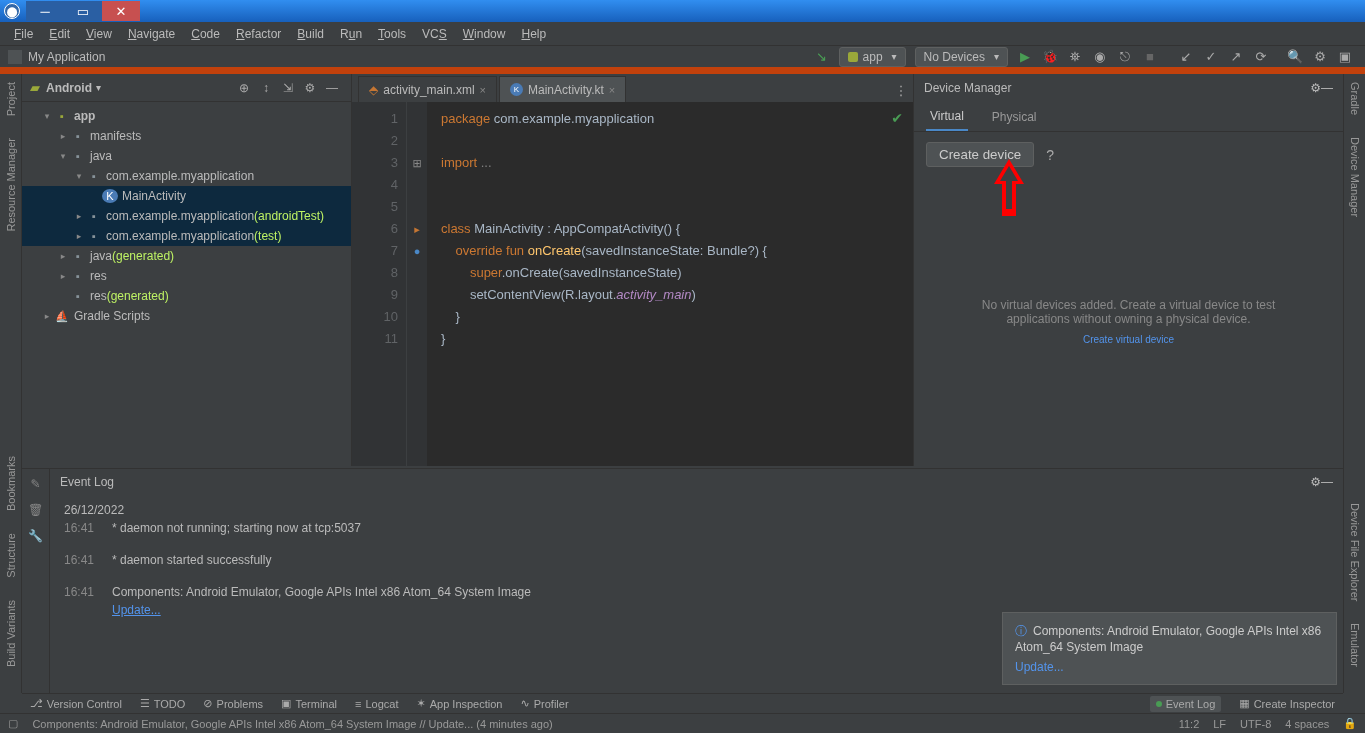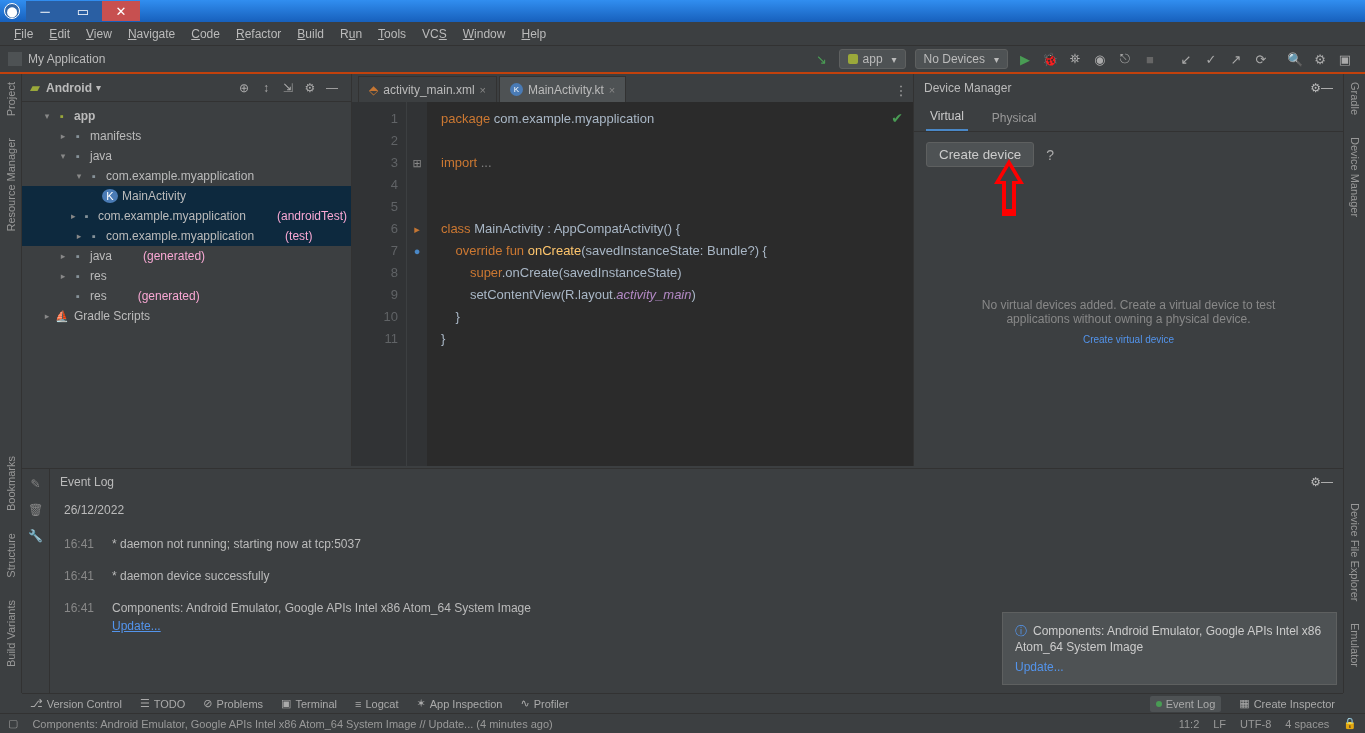--- a/index.html
+++ b/index.html
@@ -7,21 +7,21 @@
 .title-bar { height:22px; background:linear-gradient(#318ef0,#1760bc); display:flex; align-items:center; color:#fff; padding:0 4px; }
 .title-bar .icon { width:16px; height:16px; background:#3267a8; border-radius:50%; display:flex; align-items:center; justify-content:center; margin-right:6px; font-size:10px; border:1px solid #fff; }
 .title-bar .title { flex:1; font-size:12px; }
 .win-btns { display:flex; }
 .win-btn { width:38px; height:20px; display:flex; align-items:center; justify-content:center; font-size:13px; color:#fff; }
 .win-btn.close { background:#c75050; }
 .win-btn.min,.win-btn.max { background:#2a5fa3; }
 .menu-bar { height:24px; background:#3c3f41; display:flex; align-items:center; padding:0 6px; border-bottom:1px solid #323232; }
 .menu-bar span { padding:0 8px; cursor:pointer; }
 .menu-bar span u { text-decoration:underline; }
-.toolbar { height:28px; background:#3c3f41; display:flex; align-items:center; padding:0 8px; border-bottom:2px solid #c2410c; }
+.toolbar { height:28px; background:#3c3f41; display:flex; align-items:center; padding:0 8px; border-bottom:7px solid #c2410c; }
 .toolbar .proj-icon { width:14px; height:14px; background:#4e5254; margin-right:6px; }
 .toolbar .proj-name { flex:1; }
 .toolbar .tool-group { display:flex; align-items:center; gap:1px; }
 .tool-btn { width:24px; height:24px; display:flex; align-items:center; justify-content:center; cursor:pointer; font-size:13px; color:#aaa; }
 .run-config { display:flex; align-items:center; background:#4e5254; border:1px solid #5e6060; border-radius:3px; padding:2px 8px; margin:0 4px; gap:5px; font-size:12px; }
 .run-config.app::before { content:""; width:10px; height:10px; background:#9aa83a; border-radius:2px; display:inline-block; }
 .tri-down::after { content:"▾"; margin-left:4px; font-size:10px; }
 .play { color:#499c54; }
 .main-area { display:flex; height:calc(100% - 22px - 24px - 28px - 20px - 20px); }
 .vtab { writing-mode:vertical-rl; transform:rotate(180deg); font-size:11px; color:#999; cursor:pointer; padding:4px 2px; display:flex; align-items:center; gap:4px; }
@@ -33,21 +33,21 @@
 .panel-header .hbtn { width:22px; text-align:center; cursor:pointer; color:#aaa; }
 .tree { flex:1; overflow:auto; padding:4px 0; }
 .tree-row { display:flex; align-items:center; padding:2px 4px; height:20px; cursor:pointer; white-space:nowrap; }
 .tree-row.sel { background:#0d293e; }
 .tree-row .indent { display:inline-block; }
 .tree-row .arrow { width:14px; text-align:center; font-size:9px; color:#888; }
 .tree-row .ficon { width:16px; height:14px; margin-right:4px; display:inline-flex; align-items:center; justify-content:center; font-size:11px; }
 .folder { color:#87939a; }
 .folder.app { color:#9aa83a; font-weight:bold; }
 .kt { background:#4a7bb5; color:#fff; border-radius:50%; width:14px; height:14px; font-size:8px; }
-.dim { color:#f9a8d4;margin-left:31px; }
+.dim { color:#bef264; }
 .editor-area { flex:1; display:flex; flex-direction:column; background:#2b2b2b; min-width:0; }
 .tabs { height:28px; display:flex; align-items:flex-end; background:#3c3f41; padding-left:6px; }
 .tab { height:26px; display:flex; align-items:center; padding:0 10px; background:#3c3f41; border:1px solid #323232; border-bottom:none; margin-right:2px; gap:5px; font-size:12px; cursor:pointer; }
 .tab.active { background:#4e5254; }
 .tab .close-x { font-size:11px; color:#888; }
 .tab .ficon.xml { color:#c57633; }
 .tab .ficon.kt2 { background:#4a7bb5; color:#fff; border-radius:50%; width:13px; height:13px; font-size:8px; display:flex; align-items:center; justify-content:center; }
 .editor { flex:1; display:flex; position:relative; min-height:0; }
 .gutter { width:55px; background:#313335; text-align:right; padding:6px 8px 0 0; color:#606366; font-family:Consolas,monospace; font-size:13px; line-height:22px; border-right:1px solid #3c3f41; }
 .gutter .gl { position:relative; }
@@ -56,21 +56,21 @@
 .kw { color:#cc7832; }
 .fn { color:#ffc66d; }
 .cmt { color:#808080; }
 .pkg { color:#a9b7c6; }
 .italic { font-style:italic; color:#b389c5; }
 .code .l1 { display:block; height:22px; }
 .check { position:absolute; right:10px; top:8px; color:#499c54; font-size:14px; }
 .device-panel { width:430px; background:#3c3f41; border-left:1px solid #323232; display:flex; flex-direction:column; }
 .dp-header { height:28px; display:flex; align-items:center; padding:0 10px; }
 .dp-header .spacer { flex:1; }
-.dp-tabs { height:30px; display:flex; align-items:flex-end; border-bottom:1px solid #323232; padding:0 12px; gap:20px; }
+.dp-tabs { height:30px; display:flex; align-items:center; border-bottom:1px solid #323232; padding:0 12px; gap:20px; }
 .dp-tab { padding:6px 4px; cursor:pointer; color:#999; }
 .dp-tab.active { color:#ccc; border-bottom:2px solid #4a88c7; }
 .dp-toolbar { padding:10px 12px; display:flex; align-items:center; gap:12px; }
 .btn { background:#4e5254; border:1px solid #5e6060; border-radius:3px; padding:4px 12px; cursor:pointer; color:#ccc; }
 .dp-cols { height:26px; display:flex; align-items:center; padding:0 12px; background:#45494a; border-top:1px solid #323232; border-bottom:1px solid #323232; }
 .dp-col { color:#aaa; font-size:12px; }
 .dp-col.device { flex:1; }
 .dp-col.api { width:60px; }
 .dp-col.size { width:80px; }
 .dp-col.actions { width:55px; }
@@ -346,29 +346,29 @@
     <span>🔧</span>
   </div>
   <div class="bottom-content">
     <div class="el-header">
       <span>Event Log</span>
       <span class="spacer"></span>
       <span class="hbtn">⚙</span>
       <span class="hbtn">—</span>
     </div>
     <div class="el-body">
-      <div style="margin-bottom:20px">26/12/2022</div>
+      <div style="margin-bottom:4px">26/12/2022</div>
       <div class="row">
           <span class="time">16:41</span>
           <span>* daemon not running; starting now at tcp:5037</span>
         </div>
       <div style="height:14px"></div>
       <div class="row">
           <span class="time">16:41</span>
-          <span>* daemon device successfully</span>
+          <span>* daemon started successfully</span>
         </div>
       <div style="height:14px"></div>
       <div class="row">
           <span class="time">16:41</span>
           <span>Components: Android Emulator, Google APIs Intel x86 Atom_64 System Image</span>
         </div>
       <div class="row" style="padding-left:48px">
           <span class="link">Update...</span>
         </div>
     </div>

